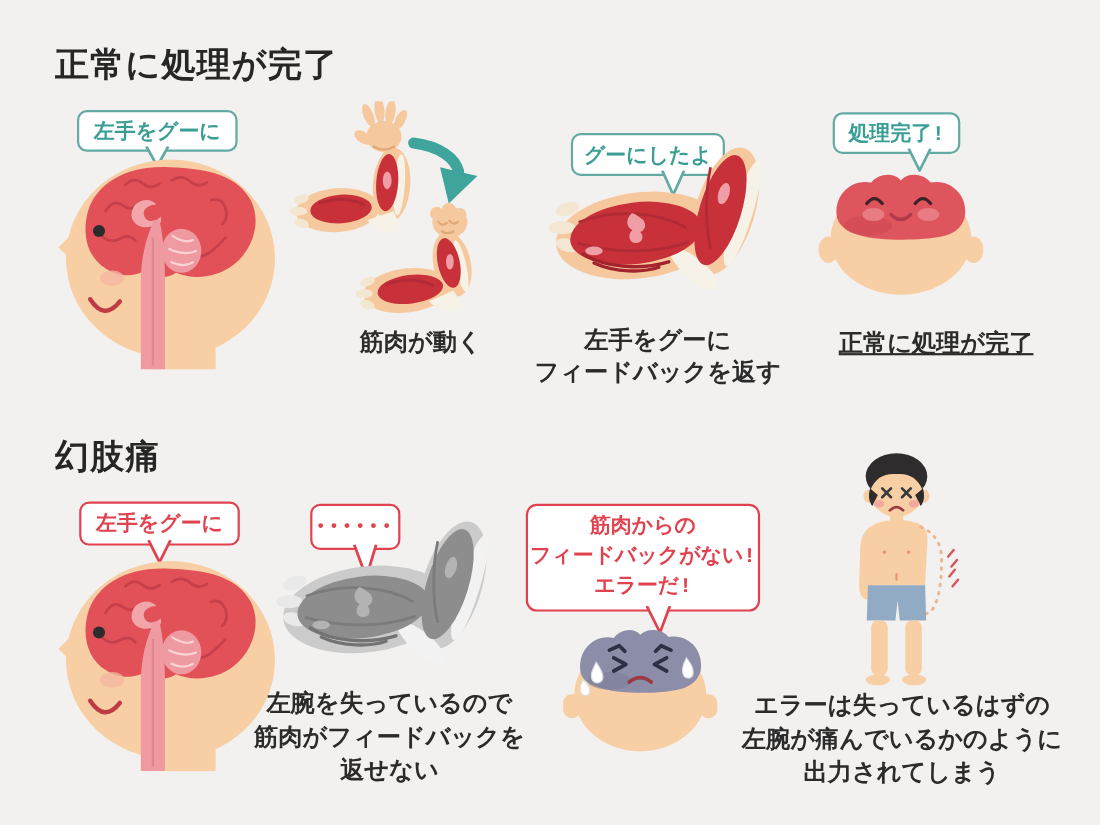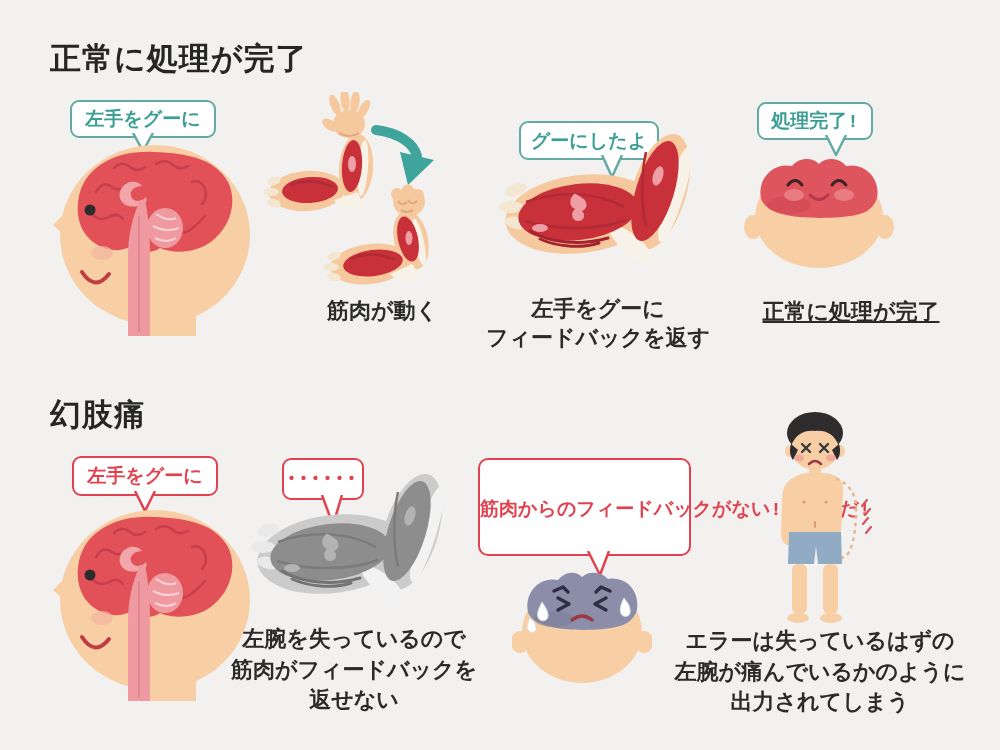--- a/index.html
+++ b/index.html
@@ -9,21 +9,21 @@
   .abs{position:absolute;}
   .title{font-size:31px;font-weight:800;color:#262626;letter-spacing:1px;white-space:nowrap;}
   .caption{font-weight:700;color:#2b2b2b;text-align:center;font-size:22px;line-height:29px;white-space:nowrap;}
   .caption .cap-line{display:block;}
 
   .bubble{position:absolute;background:#fff;border-radius:9px;display:flex;align-items:center;justify-content:center;
           font-weight:700;white-space:nowrap;box-sizing:border-box;font-family:Liberation Mono, monospace;}
   .bubble.teal{border:2px solid #63aaa2;color:#3b9e94;font-size:19px;}
   .bubble.red{border:2px solid #e0434f;color:#e0434f;font-size:19px;}
   .bubble .tail{position:absolute;top:calc(100% - 3px);}
-  .bubble.multi{line-height:27px;font-size:19px;justify-content:flex-start;padding-top:6px;}
+  .bubble.multi{flex-direction:column;line-height:27px;font-size:19px;justify-content:flex-start;padding-top:6px;}
   .dots{font-size:15px;letter-spacing:3px;}
 
   
   .askin{fill:#f6c89e}.astub{fill:#f4e7d2}.amuscle{fill:#c8303a}.atendon{fill:#f6f2e7}
   .ablotch{fill:#ef9ea6}.afiber{stroke:#b12b36;stroke-width:2.5;fill:none}
   .afold{stroke:#a3242e;stroke-width:3;fill:none;stroke-linecap:round}
   .gray .askin{fill:#cbcbcb}.gray .astub{fill:#e9e9e9}.gray .amuscle{fill:#8d8d8d}
   .gray .atendon{fill:#f2f2f2}.gray .ablotch{fill:#b3b3b3}.gray .afiber{stroke:#7b7b7b}
   .gray .afold{stroke:#737373}
   .hskin{fill:#f8cfa4}

